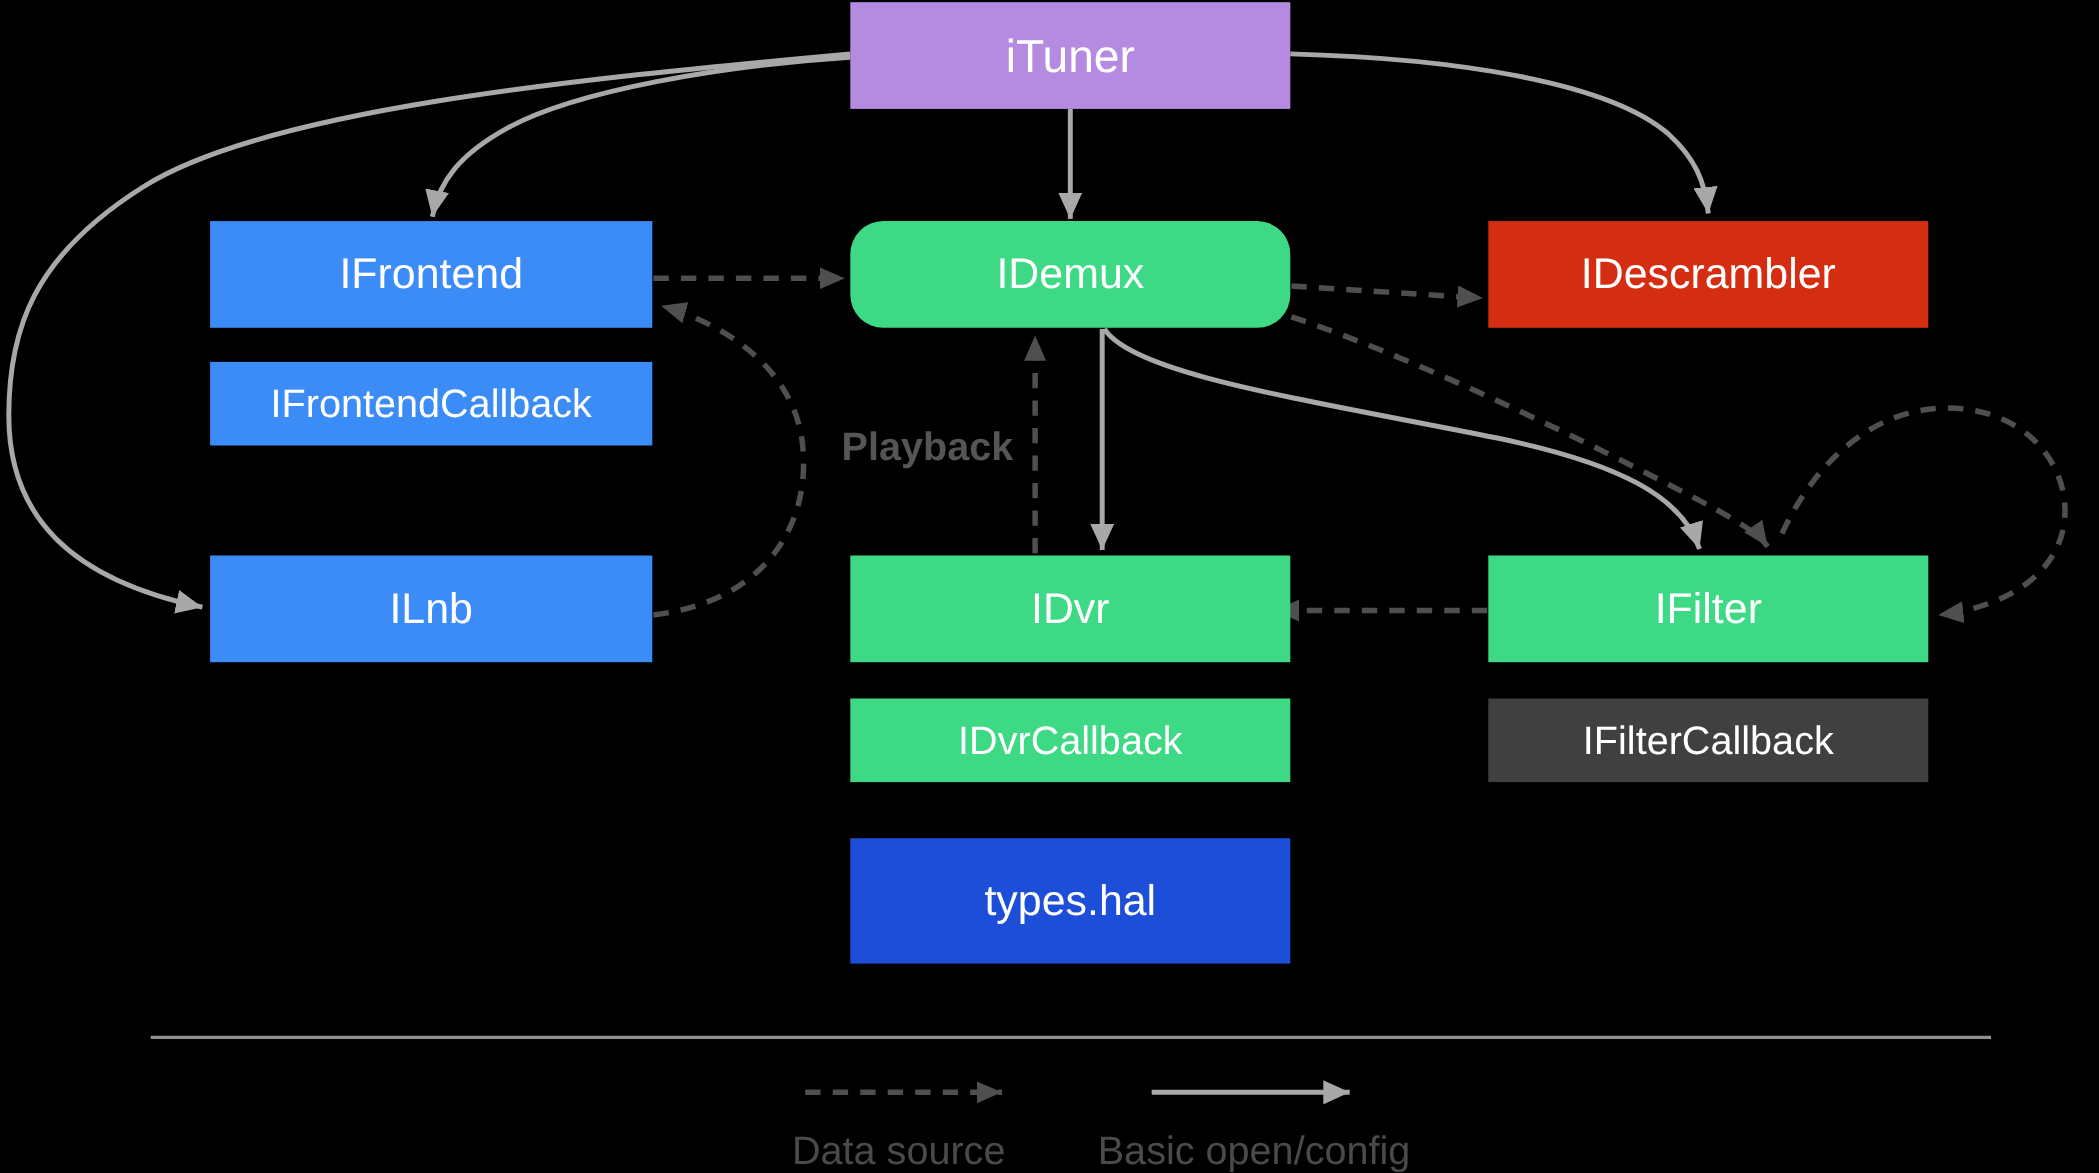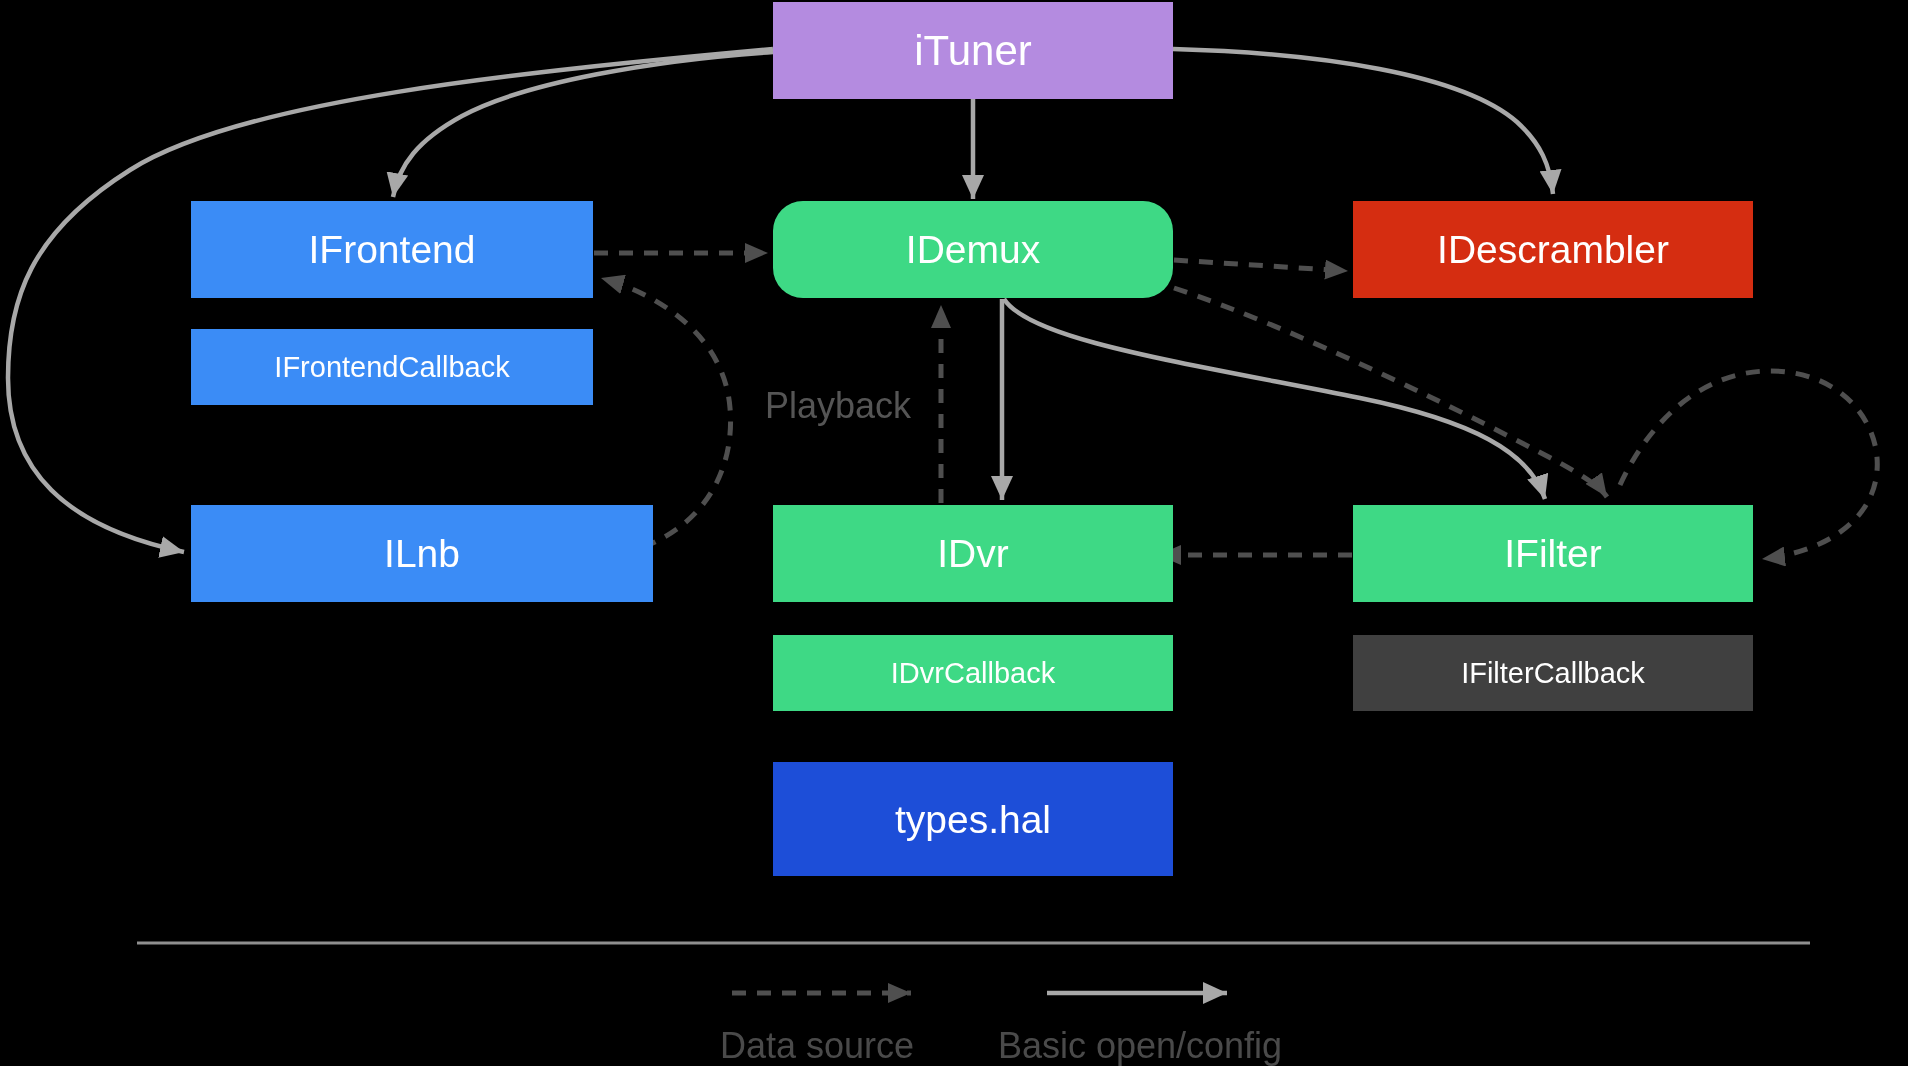--- a/index.html
+++ b/index.html
@@ -11,21 +11,21 @@
     overflow:hidden;
   }
   .node{
     position:absolute;
     display:flex;align-items:center;justify-content:center;
     color:#fff;
     text-align:left;
     line-height:1;
   }
   .node.main{font-size:39px;}
-  .node.cb{font-size:29px;}
+  .node.cb{font-size:36px;}
   .node.top{font-size:42px;}
   #arrows{position:absolute;left:0;top:0;width:1908px;height:1066px;}
   .solidline{stroke:#a8a8a8;stroke-width:4.5;fill:none;}
   .dashline{stroke:#4f4f4f;stroke-width:5;fill:none;stroke-dasharray:14 11;}
   .divider{stroke:#8f8f8f;stroke-width:3;fill:none;}
   .glabel{
     position:absolute;color:#555555;font-size:36px;line-height:1.1;
     text-align:center;white-space:nowrap;
   }
   .legendlabel{color:#4a4a4a;}
@@ -66,27 +66,27 @@
   </svg>
 
   <div class="node top" style="left: 773px; top: 2px; width: 400px; height: 97px; background-color: rgb(180, 139, 224);">iTuner</div>
 
   <div class="node main" style="left: 191px; top: 201px; width: 402px; height: 97px; background-color: rgb(59, 140, 246);">IFrontend</div>
   <div class="node main" style="left: 773px; top: 201px; width: 400px; height: 97px; background-color: rgb(62, 217, 133); border-radius: 30px;">IDemux</div>
   <div class="node main" style="left: 1353px; top: 201px; width: 400px; height: 97px; background-color: rgb(213, 45, 17);">IDescrambler</div>
 
   <div class="node cb" style="left: 191px; top: 329px; width: 402px; height: 76px; background-color: rgb(59, 140, 246);">IFrontendCallback</div>
 
-  <div class="node main" style="left: 191px; top: 505px; width: 462px; height: 97px; background-color: rgb(59, 140, 246);">ILnb</div>
+  <div class="node main" style="left: 191px; top: 505px; width: 402px; height: 97px; background-color: rgb(59, 140, 246);">ILnb</div>
   <div class="node main" style="left: 773px; top: 505px; width: 400px; height: 97px; background-color: rgb(62, 217, 133);">IDvr</div>
   <div class="node main" style="left: 1353px; top: 505px; width: 400px; height: 97px; background-color: rgb(62, 217, 133);">IFilter</div>
 
   <div class="node cb" style="left: 773px; top: 635px; width: 400px; height: 76px; background-color: rgb(62, 217, 133);">IDvrCallback</div>
   <div class="node cb" style="left: 1353px; top: 635px; width: 400px; height: 76px; background-color: #404040;">IFilterCallback</div>
 
   <div class="node main" style="left: 773px; top: 762px; width: 400px; height: 114px; background-color: #1d4ed8;">types.hal</div>
 
-  <div class="glabel" style="left:765px;top:386px;">Playback</div>
+  <div class="glabel" style="left:765px;top:386px;font-weight:bold;">Playback</div>
 
   <div class="glabel legendlabel" style="left:717px;top:1026px;width:200px;">Data source</div>
   <div class="glabel legendlabel" style="left:990px;top:1026px;width:300px;">Basic open/config</div>
 
 </div>
 
 </body></html>

